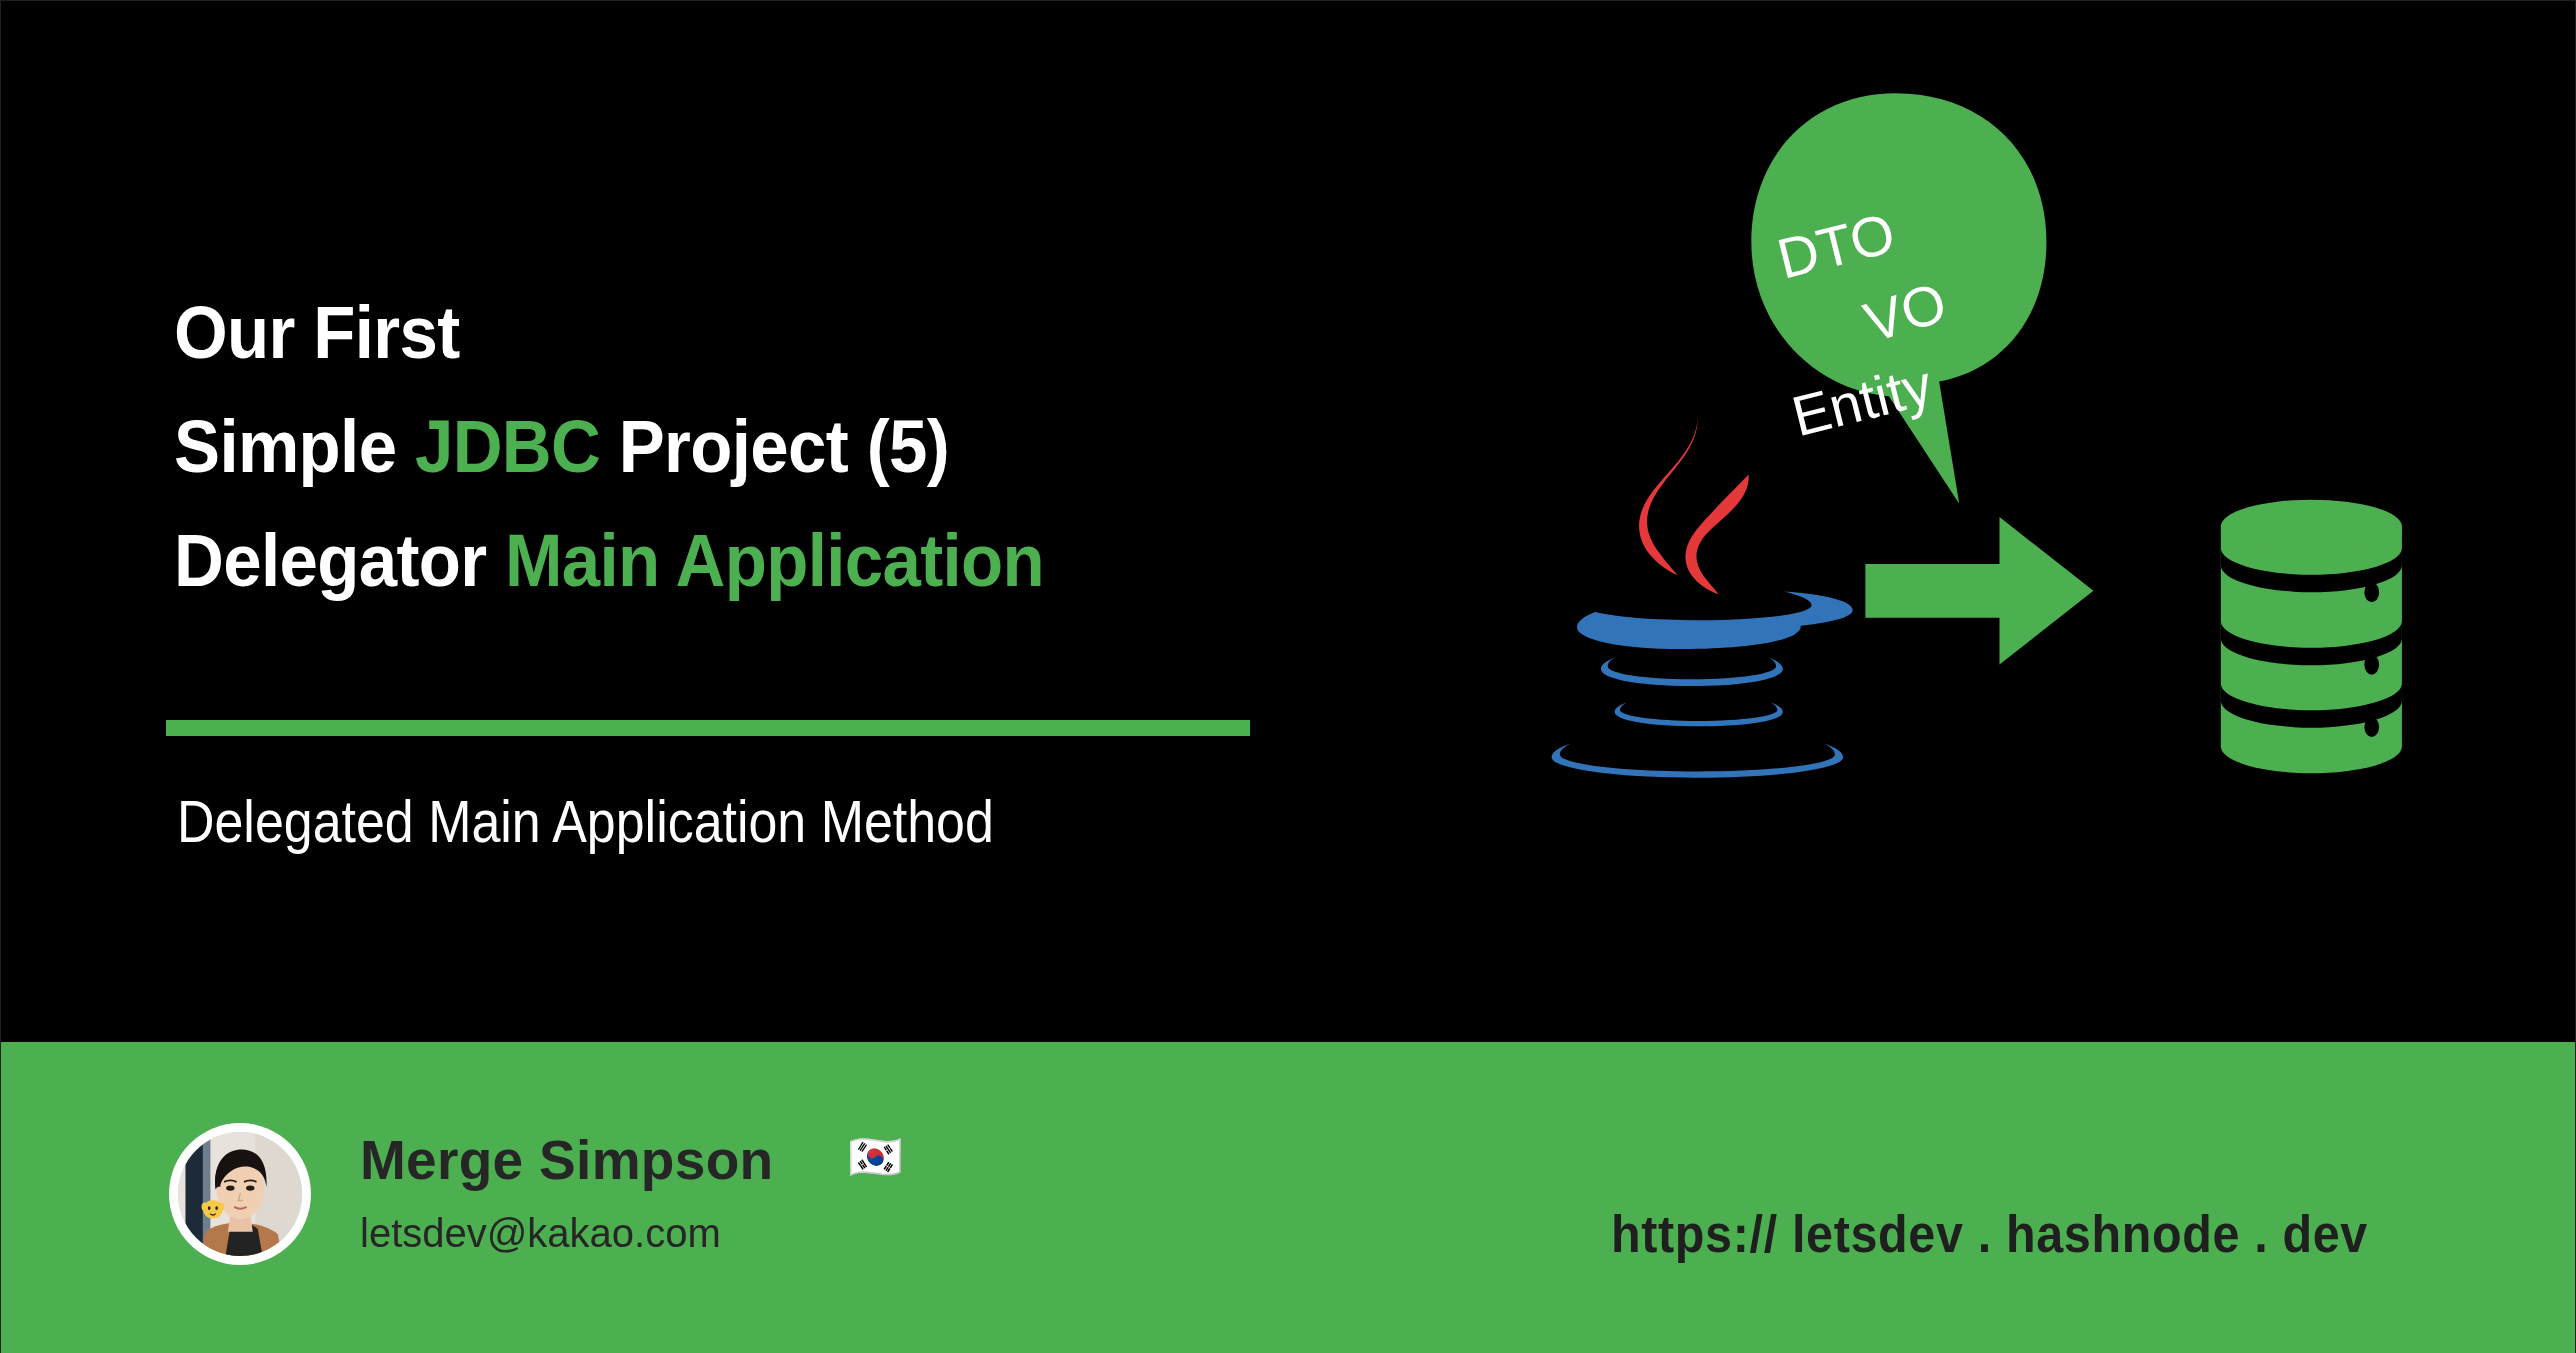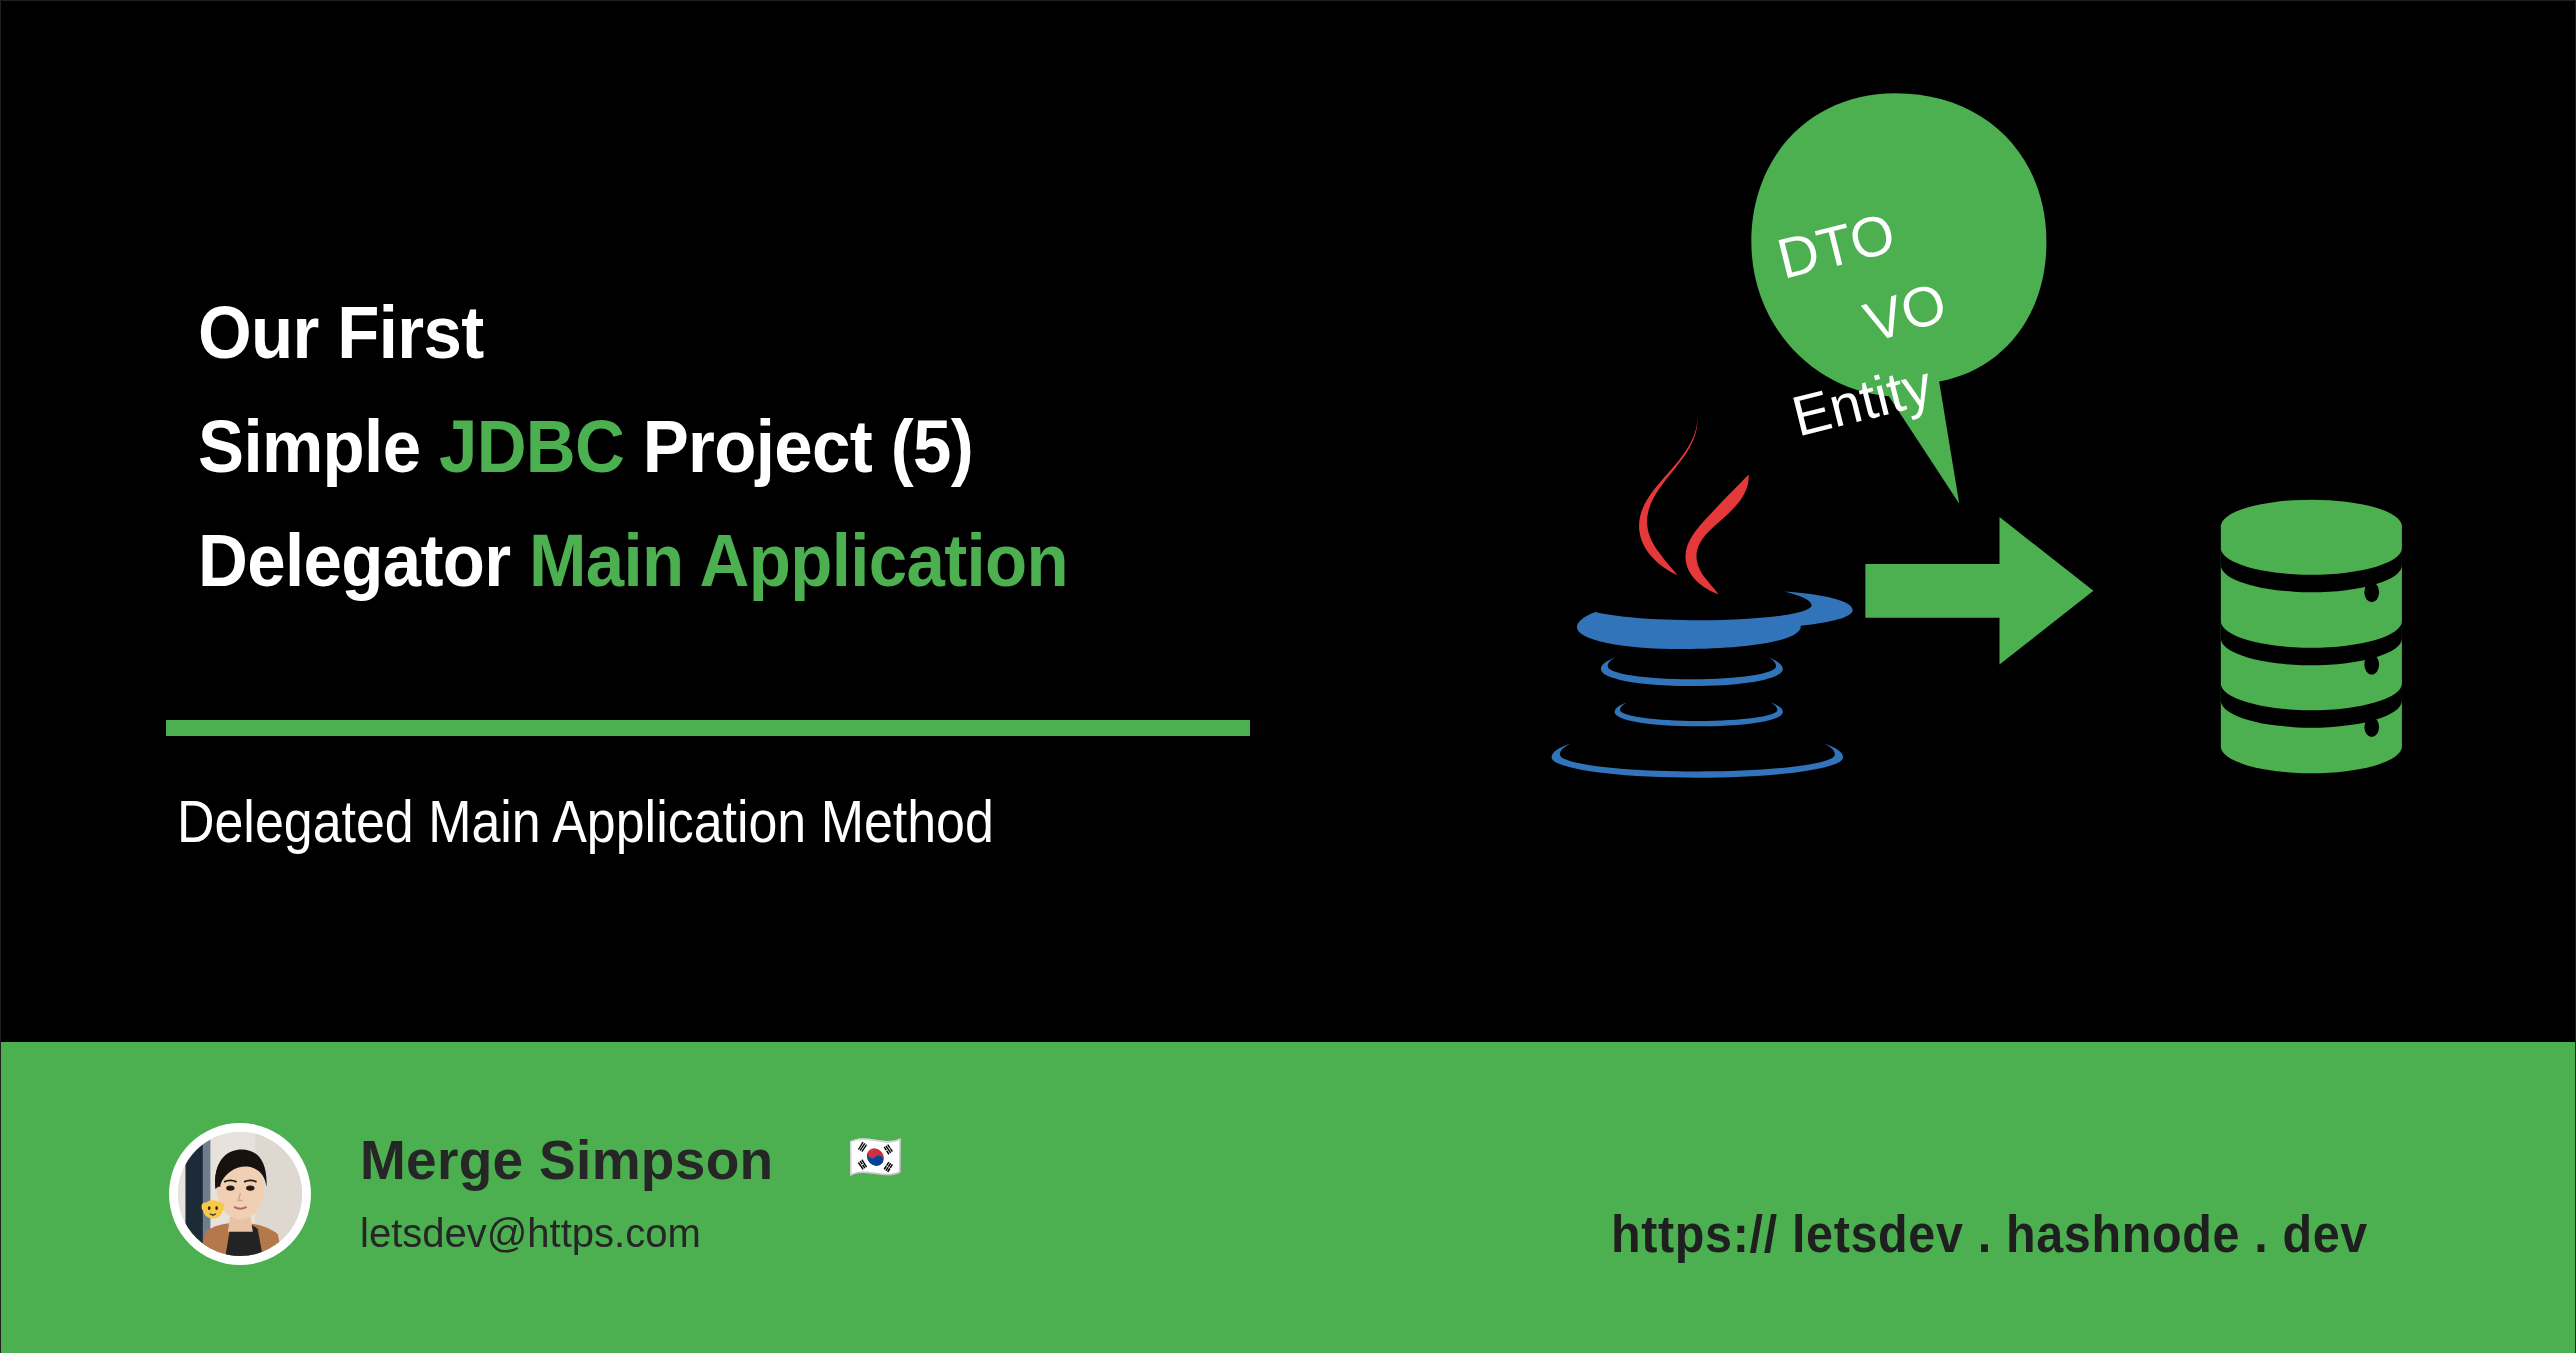--- a/index.html
+++ b/index.html
@@ -23,21 +23,20 @@
     box-sizing: border-box;
     border: 1.3px solid #202020;
   }
 
   
   #title-block {
     position: absolute;
     left: 173px;
     top: 274px;
     width: 1342px;
-    margin-left: 24px;
   }
   .title-line {
     font-family: "Liberation Sans Narrow", "Liberation Sans", sans-serif;
     font-weight: bold;
     font-size: 75px;
     line-height: 1.52;
     color: #ffffff;
     letter-spacing: -0.7px;
     white-space: nowrap;
     transform: scaleX(0.92);
@@ -292,17 +291,17 @@
           <ellipse cx="25" cy="61" rx="1.1" ry="1.5" fill="#2b2116"></ellipse>
           <ellipse cx="31" cy="61" rx="1.1" ry="1.5" fill="#2b2116"></ellipse>
           <path d="M25.6,65.5 q2.4,2.2 4.8,0" stroke="#2b2116" stroke-width="1" fill="none"></path>
         </g>
       </svg>
     </div>
   </div>
 
   <div id="author-name">Merge Simpson</div>
   <div id="author-flag">🇰🇷</div>
-  <div id="author-email">letsdev@https.com</div>
+  <div id="author-email">letsdev@kakao.com</div>
   <div id="site-url">https:// letsdev . hashnode . dev</div>
 
 </div>
 
 
 </body></html>

